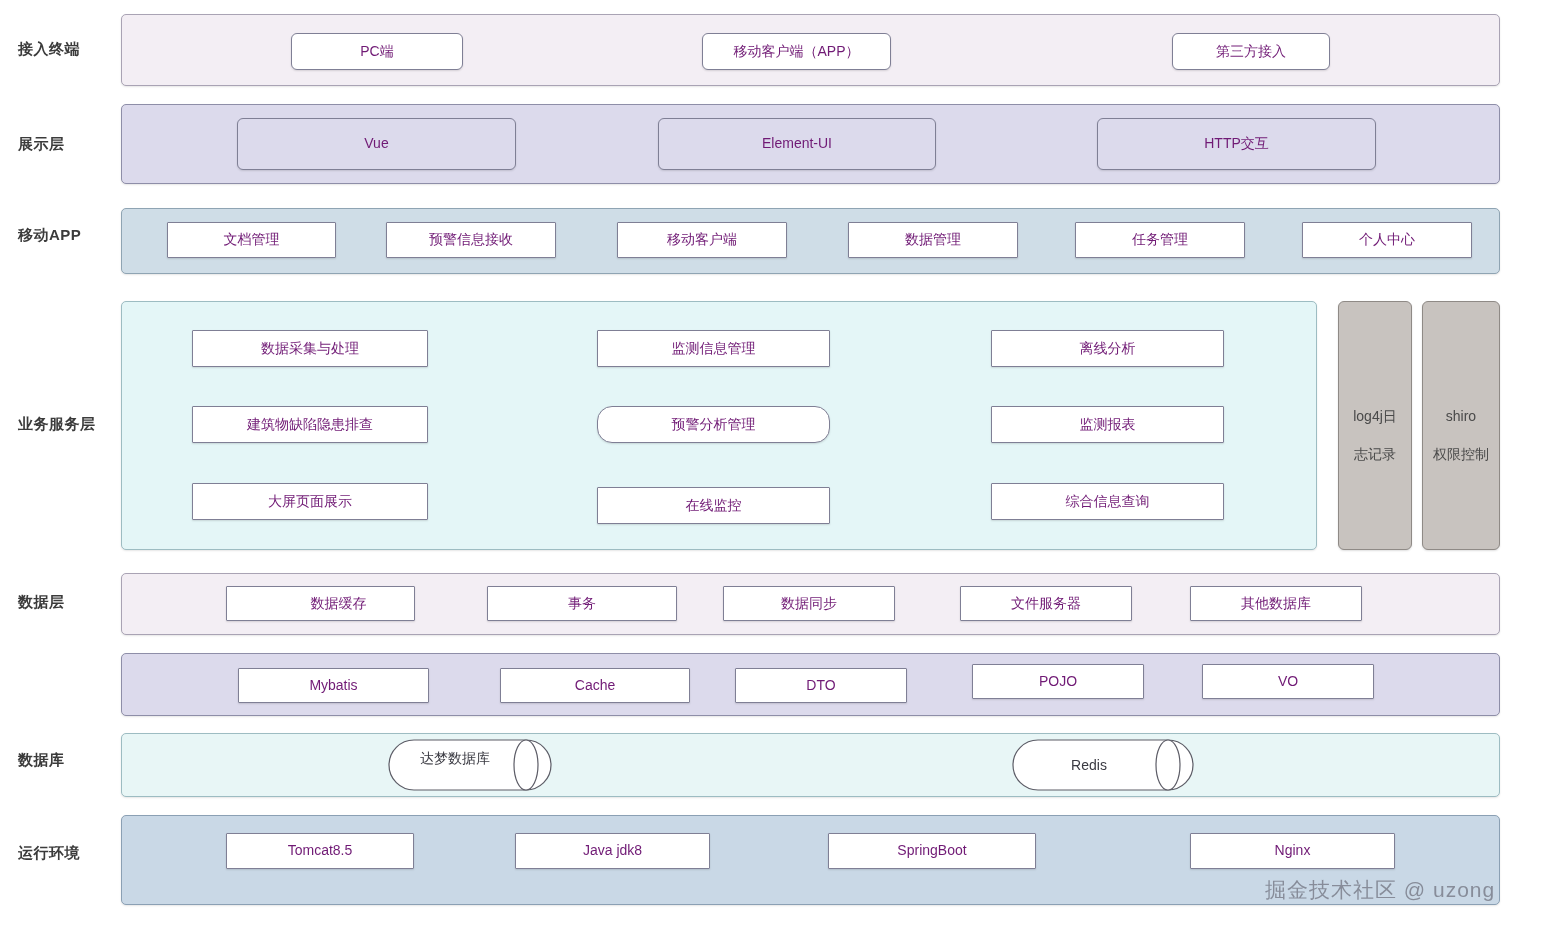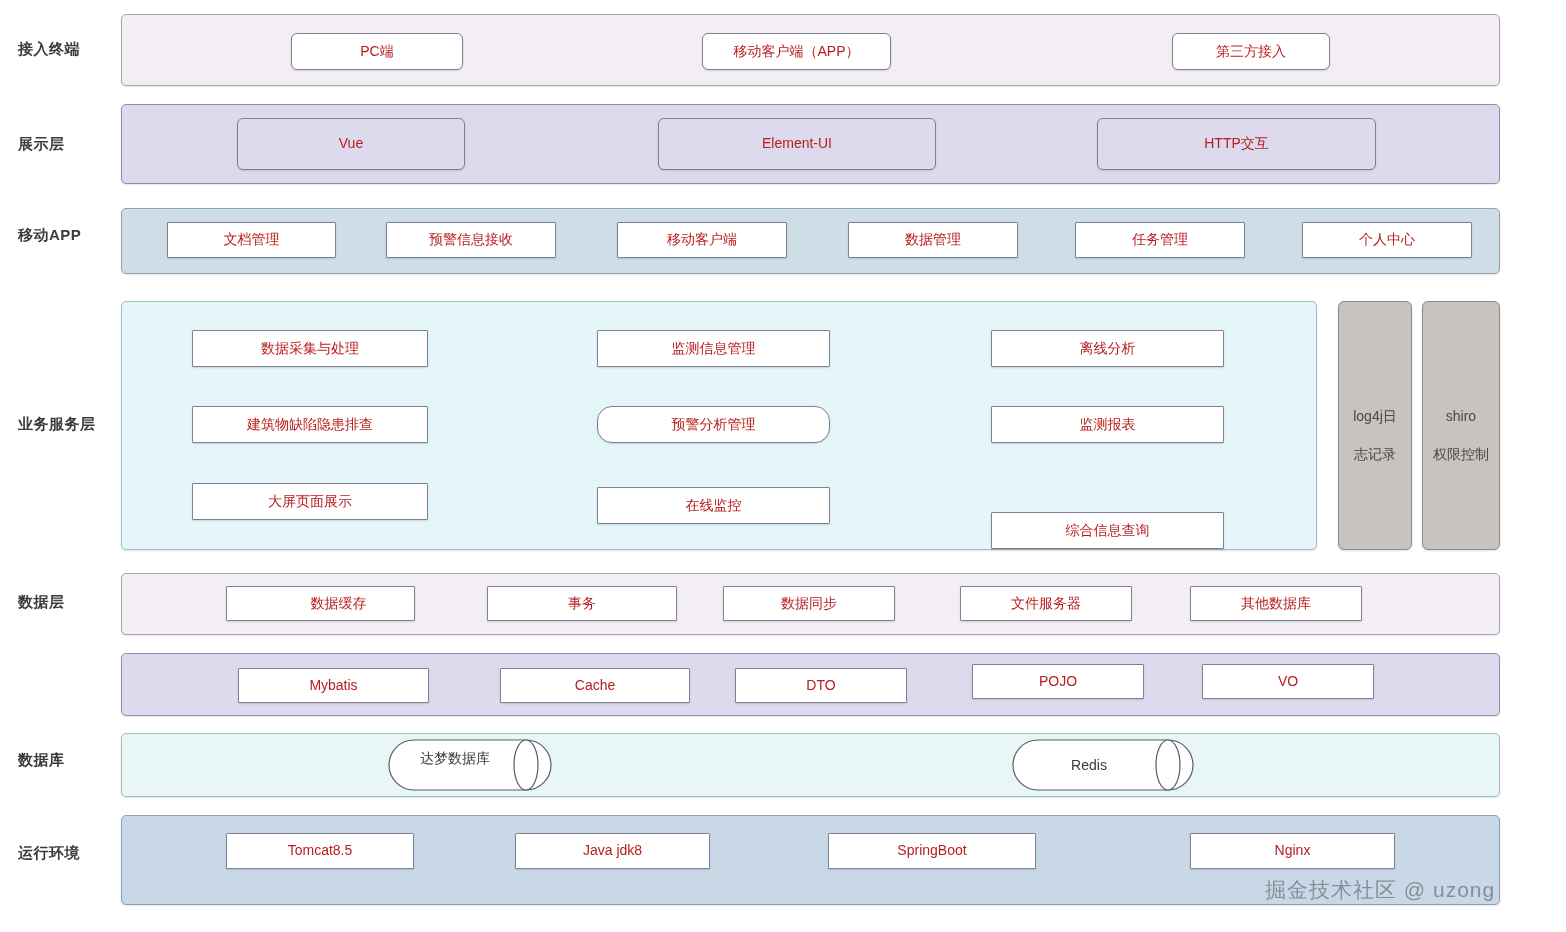--- a/index.html
+++ b/index.html
@@ -38,21 +38,21 @@
   .band.slate  {background:#c9d8e6;border-color:#8ba0b4;}
 
   
   .node{
     position:absolute;
     box-sizing:border-box;
     display:flex;align-items:center;justify-content:center;
     text-align:center;
     background:#ffffff;
     border:1px solid #7f7f95;
-    color:#b91c1c;
+    color:#701a75;
     font-size:14px;
     line-height:1.25;
     box-shadow:0 1px 2px rgba(0,0,0,.13);
   }
   .node.round{border-radius:6px;}
   .node.sharp{border-radius:1px;}
   .node.tinted{background:#dcdaec;}
   .node.gray{
     background:#c8c3bf;border:1px solid #8f8a86;border-radius:6px;
     font-size:14px;color:#4a4a4a;flex-direction:column;
@@ -89,21 +89,21 @@
 <div id="canvas">
 
   <div class="row-label" style="left:18px;top:40px;">接入终端</div>
   <div class="band pink" style="left:121px;top:14px;width:1379px;height:72px;"></div>
   <div class="node round" style="left:291px;top:33px;width:172px;height:37px;">PC端</div>
   <div class="node round" style="left:702px;top:33px;width:189px;height:37px;">移动客户端（APP）</div>
   <div class="node round" style="left:1172px;top:33px;width:158px;height:37px;">第三方接入</div>
 
   <div class="row-label" style="left:18px;top:135px;">展示层</div>
   <div class="band lav" style="left:121px;top:104px;width:1379px;height:80px;"></div>
-  <div class="node round tinted" style="left:237px;top:118px;width:228px;height:52px;">Vue</div>
+  <div class="node round tinted" style="left:237px;top:118px;width:279px;height:52px;">Vue</div>
   <div class="node round tinted" style="left:658px;top:118px;width:278px;height:52px;">Element-UI</div>
   <div class="node round tinted" style="left:1097px;top:118px;width:279px;height:52px;">HTTP交互</div>
 
   <div class="row-label" style="left:18px;top:226px;">移动APP</div>
   <div class="band steel" style="left:121px;top:208px;width:1379px;height:66px;"></div>
   <div class="node sharp" style="left:167px;top:222px;width:169px;height:36px;">文档管理</div>
   <div class="node sharp" style="left:386px;top:222px;width:170px;height:36px;">预警信息接收</div>
   <div class="node sharp" style="left:617px;top:222px;width:170px;height:36px;">移动客户端</div>
   <div class="node sharp" style="left:848px;top:222px;width:170px;height:36px;">数据管理</div>
   <div class="node sharp" style="left:1075px;top:222px;width:170px;height:36px;">任务管理</div>
@@ -115,21 +115,21 @@
   <div class="node sharp" style="left:192px;top:330px;width:236px;height:37px;">数据采集与处理</div>
   <div class="node sharp" style="left:597px;top:330px;width:233px;height:37px;">监测信息管理</div>
   <div class="node sharp" style="left:991px;top:330px;width:233px;height:37px;">离线分析</div>
 
   <div class="node sharp" style="left:192px;top:406px;width:236px;height:37px;">建筑物缺陷隐患排查</div>
   <div class="node sharp" style="left:597px;top:406px;width:233px;height:37px;border-radius:15px;">预警分析管理</div>
   <div class="node sharp" style="left:991px;top:406px;width:233px;height:37px;">监测报表</div>
 
   <div class="node sharp" style="left:192px;top:483px;width:236px;height:37px;">大屏页面展示</div>
   <div class="node sharp" style="left:597px;top:487px;width:233px;height:37px;">在线监控</div>
-  <div class="node sharp" style="left:991px;top:512px;width:233px;height:37px;">综合信息查询</div>
+  <div class="node sharp" style="left:991px;top:483px;width:233px;height:37px;">综合信息查询</div>
 
   <div class="node gray" style="left:1338px;top:301px;width:74px;height:249px;">
     <span>log4j日</span>
     <span>志记录</span>
   </div>
   <div class="node gray" style="left:1422px;top:301px;width:78px;height:249px;">
     <span>shiro</span>
     <span>权限控制</span>
   </div>
 

